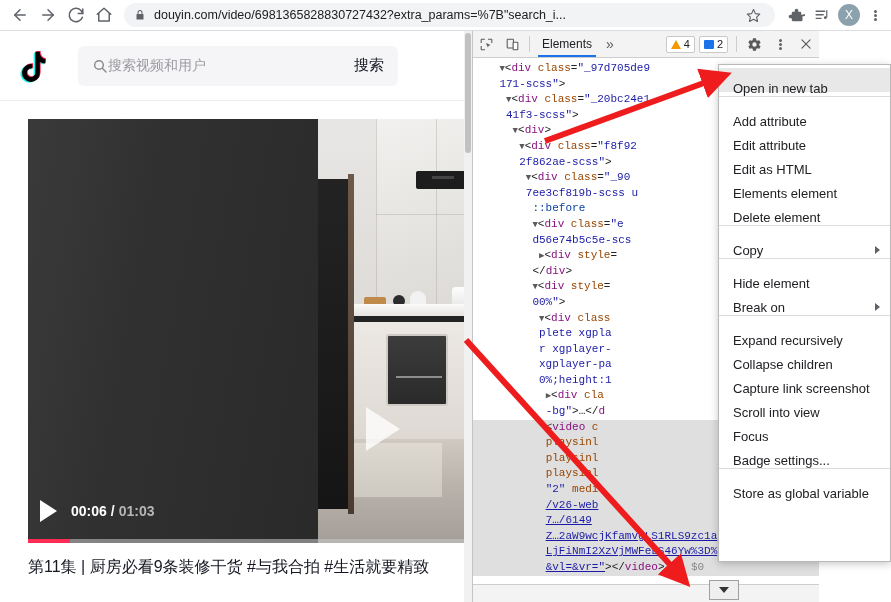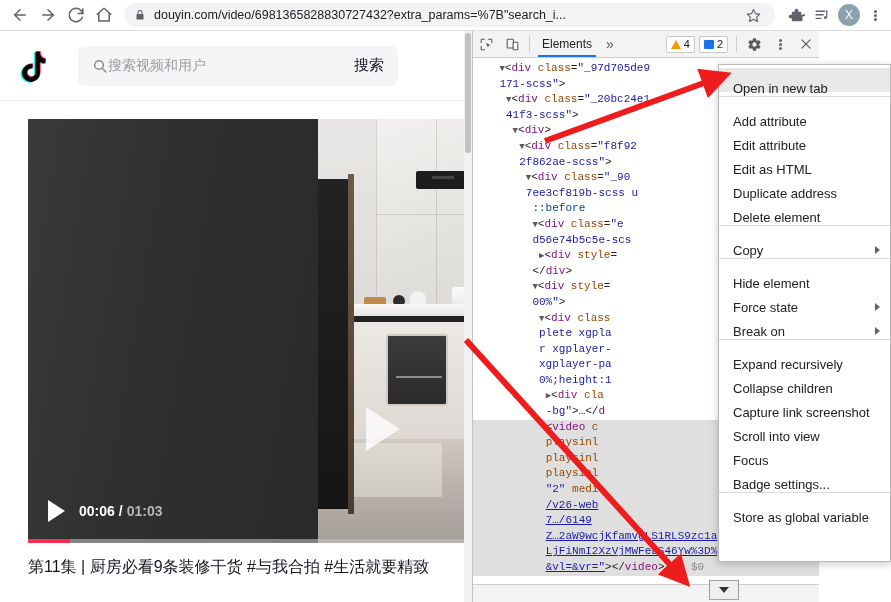--- a/index.html
+++ b/index.html
@@ -125,21 +125,21 @@
   }
   .play-tri {
     width:0; height:0;
     border-left: 34px solid rgba(255,255,255,0.78);
     border-top: 22px solid transparent;
     border-bottom: 22px solid transparent;
   }
 
   .video-controls {
     position: absolute; left:0; bottom: 0; width: 100%; height: 64px;
-    display: flex; align-items: center; padding-left: 20px;
+    display: flex; align-items: center; padding-left: 12px;
   }
   .ctl-play { width:0;height:0;
     border-left: 17px solid #ffffff;
     border-top: 11px solid transparent;
     border-bottom: 11px solid transparent;
     margin-right: 14px;
   }
   .time-cur { color:#fff; font-size: 14px; font-weight: 700; }
   .time-sep { color:#fff; font-size: 14px; font-weight: 700; margin: 0 4px; }
   .time-tot { color:#b6b6b6; font-size: 14px; font-weight: 700; }
@@ -449,37 +449,33 @@
       <div class="ctx-item">
         <span class="ctx-label">Add attribute</span>
       </div>
       <div class="ctx-item">
         <span class="ctx-label">Edit attribute</span>
       </div>
       <div class="ctx-item">
         <span class="ctx-label">Edit as HTML</span>
       </div>
       <div class="ctx-item">
-        <span class="ctx-label">Duplicate address</span>
+        <span class="ctx-label">Elements element</span>
       </div>
       <div class="ctx-item">
         <span class="ctx-label">Delete element</span>
       </div>
       <div class="ctx-sep"></div>
       <div class="ctx-item">
         <span class="ctx-label">Copy</span>
         <span class="ctx-arrow"></span>
       </div>
       <div class="ctx-sep"></div>
       <div class="ctx-item">
         <span class="ctx-label">Hide element</span>
-      </div>
-      <div class="ctx-item">
-        <span class="ctx-label">Force state</span>
-        <span class="ctx-arrow"></span>
       </div>
       <div class="ctx-item">
         <span class="ctx-label">Break on</span>
         <span class="ctx-arrow"></span>
       </div>
       <div class="ctx-sep"></div>
       <div class="ctx-item">
         <span class="ctx-label">Expand recursively</span>
       </div>
       <div class="ctx-item">

